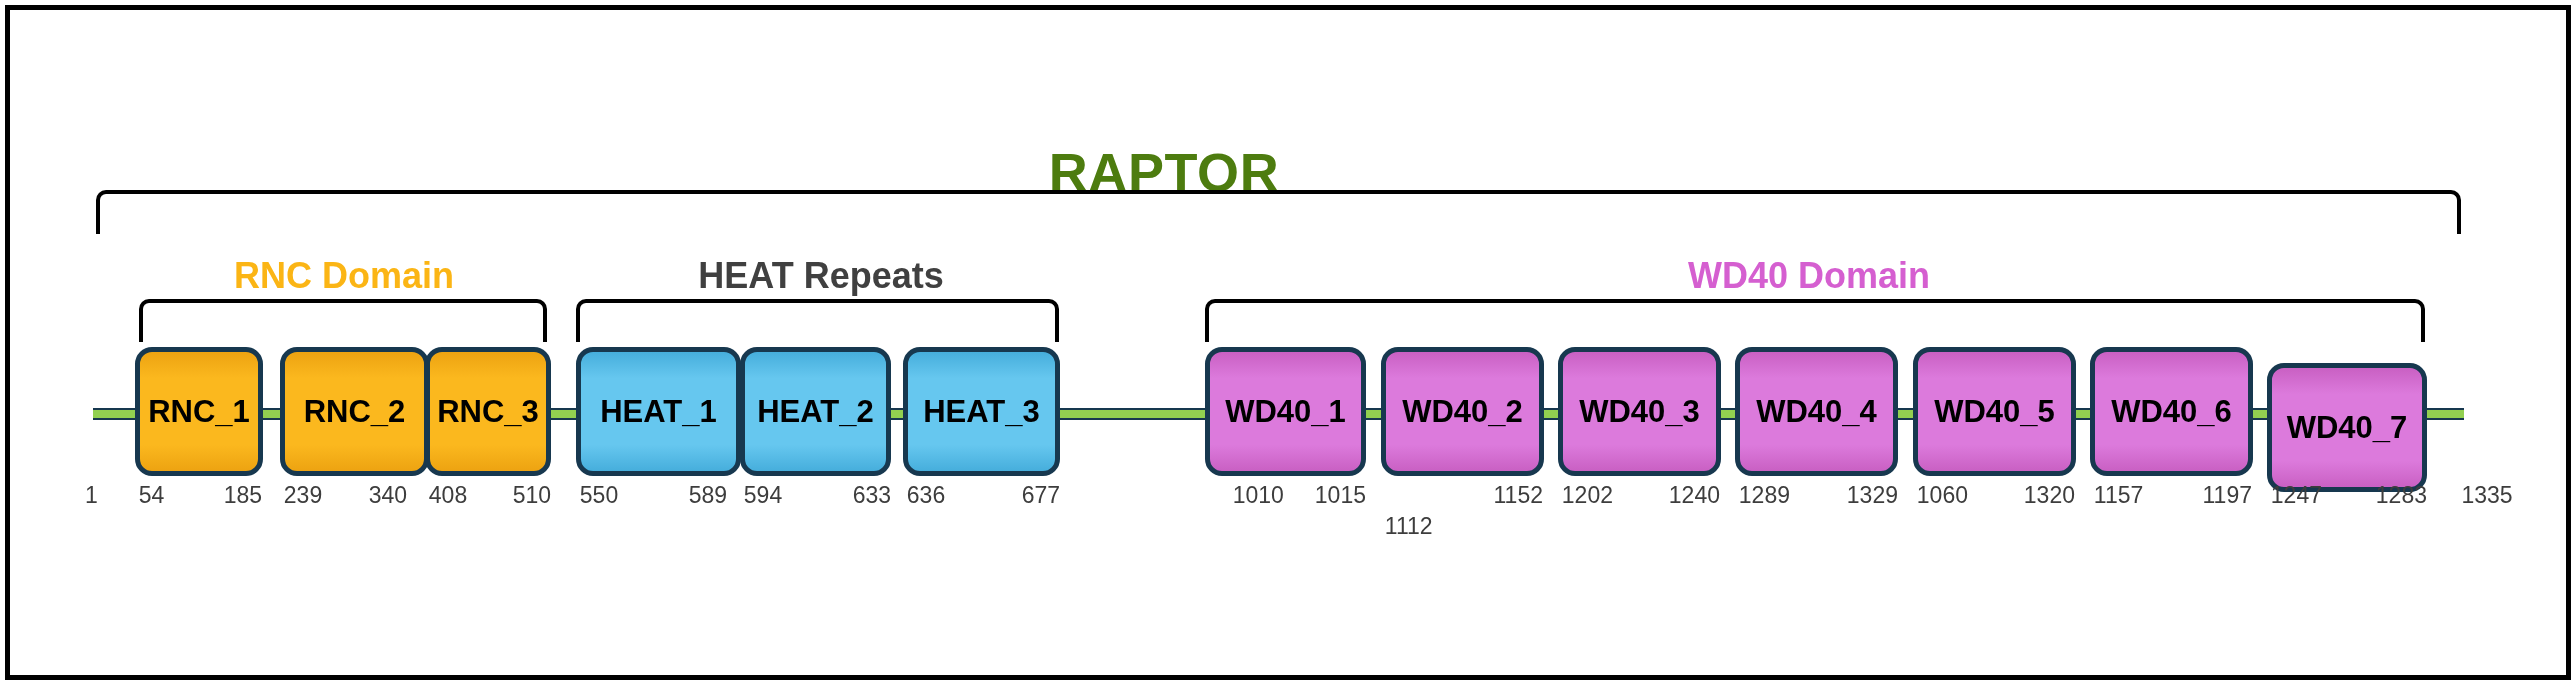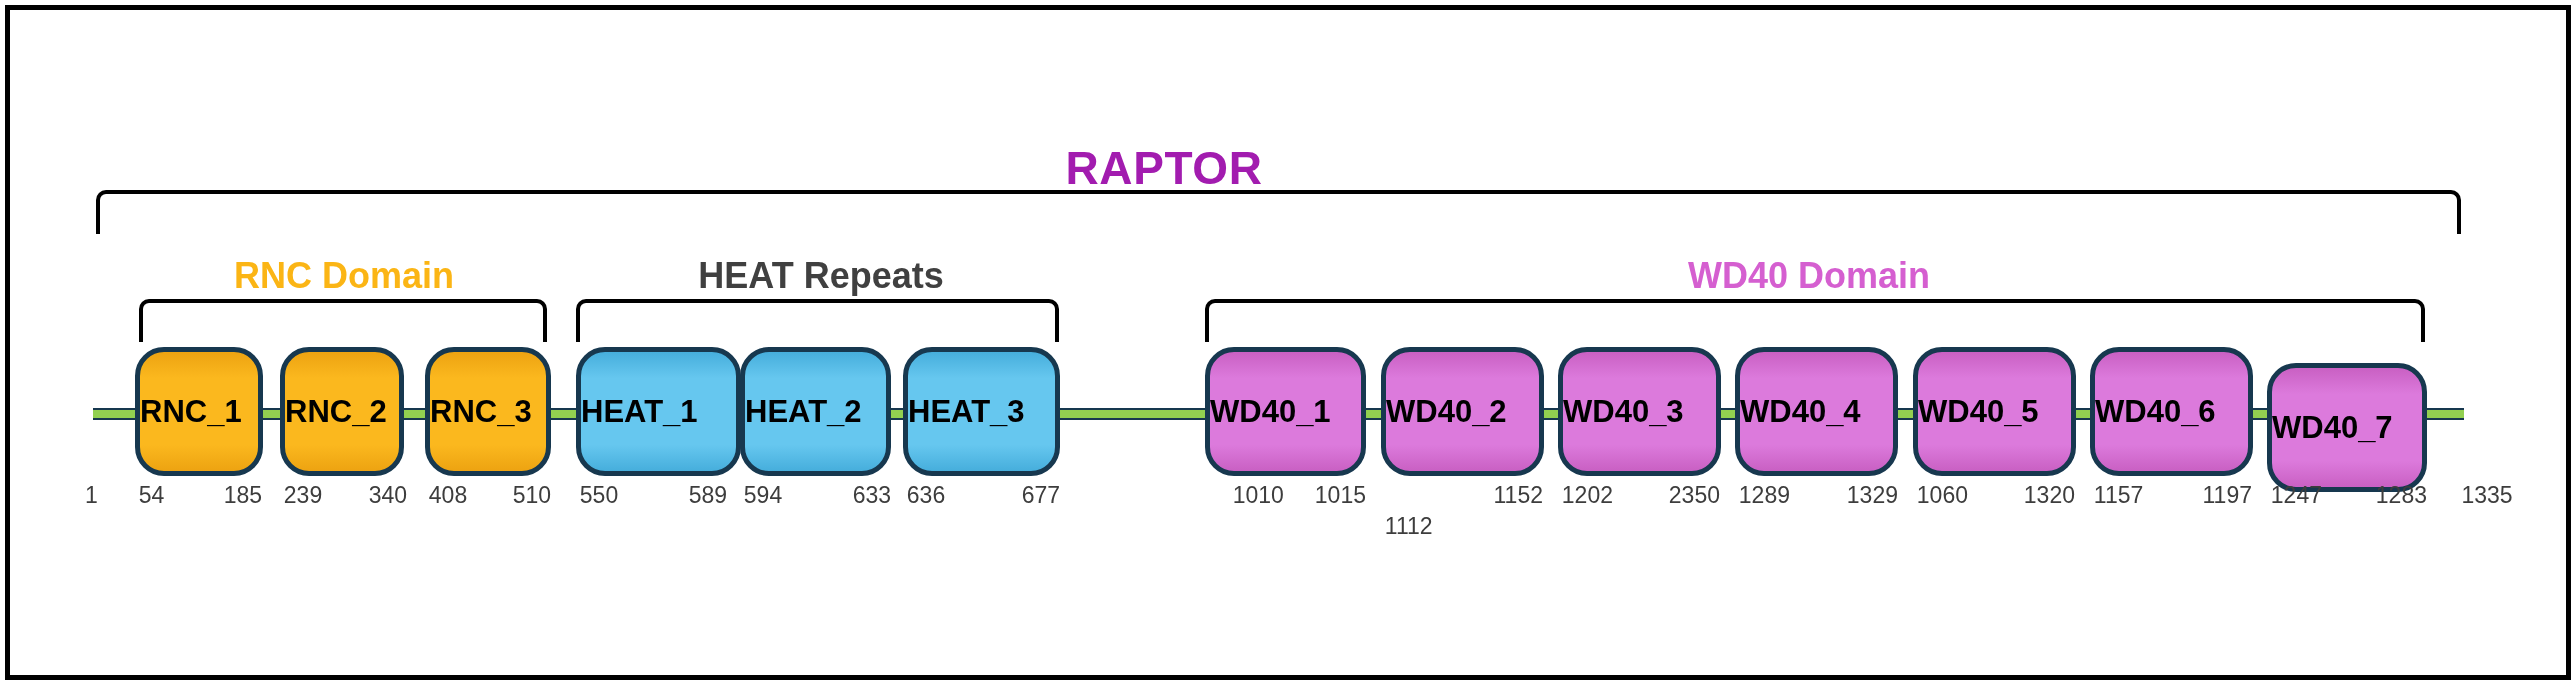--- a/index.html
+++ b/index.html
@@ -6,38 +6,38 @@
   #stage{
     position:relative;width:2576px;height:685px;background:#ffffff;
     font-family:"Liberation Sans",sans-serif;overflow:hidden;
   }
   .frame{
     position:absolute;left:5px;top:5px;right:5px;bottom:5px;
     border:5.7px solid #000;pointer-events:none;
   }
   .main-title{
     position:absolute;top:141px;transform:translateX(-50%);
-    font-size:46px;font-weight:700;color:#a21caf;letter-spacing:0.6px;white-space:nowrap;
+    font-size:54px;font-weight:700;color:#4d7c0f;letter-spacing:0.6px;white-space:nowrap;
   }
   .bracket{
     position:absolute;border-top:4.4px solid #000;border-left:4.4px solid #000;
     border-right:4.4px solid #000;border-radius:10px 10px 0 0;background:transparent;
   }
   .group-label{
     position:absolute;top:255px;transform:translateX(-50%);
     font-size:36px;font-weight:700;white-space:nowrap;
   }
   .backbone{
     position:absolute;top:408px;height:7.5px;background:#92D050;
     border-top:2.5px solid #17384F;border-bottom:2.5px solid #17384F;
   }
   .dbox{
     position:absolute;top:347px;height:129px;box-sizing:border-box;
-    border:5px solid #17384F;border-radius:29px;
-    display:flex;align-items:center;justify-content:flex-start;
+    border:5px solid #17384F;border-radius:17px;
+    display:flex;align-items:center;justify-content:center;
   }
   .dbox .dlabel{
     font-size:31px;font-weight:700;color:#000;white-space:nowrap;letter-spacing:0px;
   }
   .numlabel{
     position:absolute;top:483px;font-size:23px;line-height:25px;color:#3D3D3D;
     white-space:nowrap;
   }
   .num-start{text-align:left;padding-left:3.8px;}
   .num-end{text-align:right;padding-right:3.8px;}
@@ -58,21 +58,21 @@
   <span class="numlabel num-center" id="end-num" style="left: 2424px; width: 126px;">1335</span>
 
   <div id="groups-root">
       <div class="group-label" style="left: 344px; color: rgb(251, 181, 21); text-align: center;">RNC Domain</div>
       <div class="bracket" style="left: 139px; width: 400px; top: 299px; height: 39px;"></div>
       <div class="dbox" style="left: 135px; width: 128px; background: linear-gradient(rgb(237, 163, 17) 0%, rgb(251, 184, 30) 22%, rgb(251, 184, 30) 78%, rgb(237, 163, 17) 100%);">
         <span class="dlabel">RNC_1</span>
       </div>
       <span class="numlabel num-start" style="left: 135px; width: 75px;">54</span>
       <span class="numlabel num-end" style="left: 187px; width: 75px;">185</span>
-      <div class="dbox" style="left: 280px; width: 124px; background: linear-gradient(rgb(237, 163, 17) 0%, rgb(251, 184, 30) 22%, rgb(251, 184, 30) 78%, rgb(237, 163, 17) 100%);">
+      <div class="dbox" style="left: 280px; width: 149px; background: linear-gradient(rgb(237, 163, 17) 0%, rgb(251, 184, 30) 22%, rgb(251, 184, 30) 78%, rgb(237, 163, 17) 100%);">
         <span class="dlabel">RNC_2</span>
       </div>
       <span class="numlabel num-start" style="left: 280px; width: 75px;">239</span>
       <span class="numlabel num-end" style="left: 332px; width: 75px;">340</span>
       <div class="dbox" style="left: 425px; width: 126px; background: linear-gradient(rgb(237, 163, 17) 0%, rgb(251, 184, 30) 22%, rgb(251, 184, 30) 78%, rgb(237, 163, 17) 100%);">
         <span class="dlabel">RNC_3</span>
       </div>
       <span class="numlabel num-start" style="left: 425px; width: 75px;">408</span>
       <span class="numlabel num-end" style="left: 476px; width: 75px;">510</span>
       <div class="group-label" style="left: 821px; color: #404040;">HEAT Repeats</div>
@@ -101,21 +101,21 @@
       <span class="numlabel num-end" style="left: 1291px; width: 75px;">1015</span>
       <div class="dbox" style="left: 1381px; width: 163px; background: linear-gradient(rgb(201, 96, 195) 0%, rgb(220, 122, 220) 22%, rgb(220, 122, 220) 78%, rgb(201, 96, 195) 100%);">
         <span class="dlabel">WD40_2</span>
       </div>
       <span class="numlabel num-start" style="left: 1381px; width: 75px; margin-top: 31px;">1112</span>
       <span class="numlabel num-end" style="left: 1468px; width: 75px;">1152</span>
       <div class="dbox" style="left: 1558px; width: 163px; background: linear-gradient(rgb(201, 96, 195) 0%, rgb(220, 122, 220) 22%, rgb(220, 122, 220) 78%, rgb(201, 96, 195) 100%);">
         <span class="dlabel">WD40_3</span>
       </div>
       <span class="numlabel num-start" style="left: 1558px; width: 75px;">1202</span>
-      <span class="numlabel num-end" style="left: 1645px; width: 75px;">2350</span>
+      <span class="numlabel num-end" style="left: 1645px; width: 75px;">1240</span>
       <div class="dbox" style="left: 1735px; width: 163px; background: linear-gradient(rgb(201, 96, 195) 0%, rgb(220, 122, 220) 22%, rgb(220, 122, 220) 78%, rgb(201, 96, 195) 100%);">
         <span class="dlabel">WD40_4</span>
       </div>
       <span class="numlabel num-start" style="left: 1735px; width: 75px;">1289</span>
       <span class="numlabel num-end" style="left: 1823px; width: 75px;">1329</span>
       <div class="dbox" style="left: 1913px; width: 163px; background: linear-gradient(rgb(201, 96, 195) 0%, rgb(220, 122, 220) 22%, rgb(220, 122, 220) 78%, rgb(201, 96, 195) 100%);">
         <span class="dlabel">WD40_5</span>
       </div>
       <span class="numlabel num-start" style="left: 1913px; width: 75px;">1060</span>
       <span class="numlabel num-end" style="left: 2000px; width: 75px;">1320</span>

